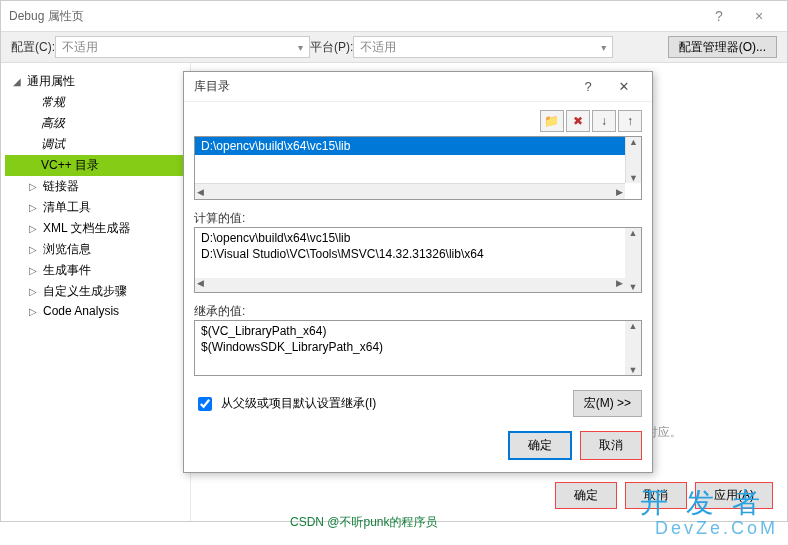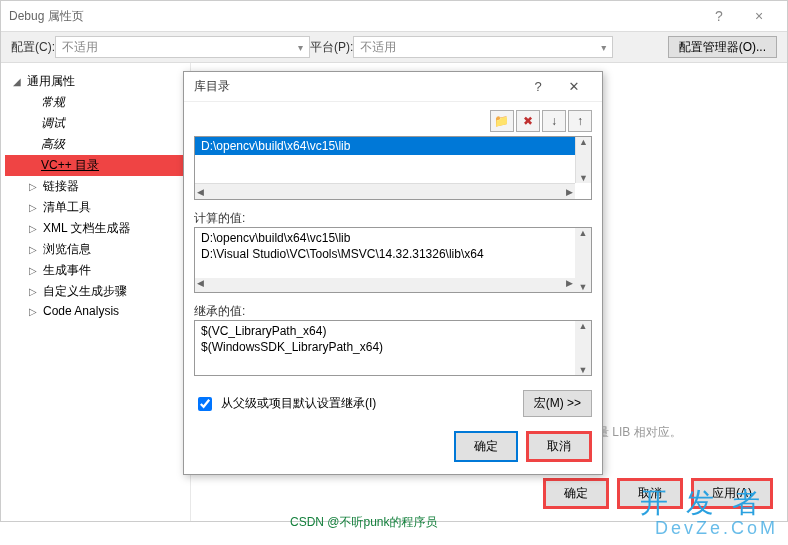--- a/index.html
+++ b/index.html
@@ -19,32 +19,32 @@
 .config-bar .combo::after { content: "▾"; position: absolute; right: 6px; color: #888; font-size: 10px; }
 .config-bar .btn { background: #e1e1e1; border: 1px solid #adadad; height: 22px; padding: 0 10px; display: flex; align-items: center; }
 
 .main-body { display: flex; height: calc(100% - 62px); }
 .tree { width: 190px; padding: 8px 4px; border-right: 1px solid #e8e8e8; }
 .tree-item { padding: 2px 4px; display: flex; align-items: center; gap: 4px; color: #000; }
 .tree-item .arrow { width: 10px; display: inline-block; color: #666; font-size: 10px; }
 .tree-item.l1 { padding-left: 8px; }
 .tree-item.l2 { padding-left: 36px; font-style: italic; }
 .tree-item.l2b { padding-left: 24px; }
-.tree-item.selected { background: #ef4444; padding-left: 36px; text-decoration: underline; }
+.tree-item.selected { background: #84cc16; padding-left: 36px; }
 
 .content-right { flex: 1; padding: 6px 10px; color: #333; line-height: 1.6; position: relative; }
 .content-right .row { white-space: nowrap; }
 .content-right .bold { font-weight: bold; }
 
 .footer-btns { position: absolute; right: 14px; bottom: 12px; display: flex; gap: 8px; }
-.footer-btns .btn, .modal .btn { background: #e1e1e1; border: 3px solid #ef4444; padding: 4px 18px; }
+.footer-btns .btn, .modal .btn { background: #e1e1e1; border: 1px solid #ef4444; padding: 4px 18px; }
 .main-hint { position: absolute; left: 220px; bottom: 80px; color: #999; width: 520px; text-align: center; }
 
 
-.modal { position: absolute; left: 183px; top: 71px; width: 420px; background: #fff; border: 1px solid #999; box-shadow: 2px 2px 8px rgba(0,0,0,0.25); }
+.modal { position: absolute; left: 183px; top: 71px; width: 470px; background: #fff; border: 1px solid #999; box-shadow: 2px 2px 8px rgba(0,0,0,0.25); }
 .modal-titlebar { display: flex; align-items: center; height: 30px; padding: 0 10px; border-bottom: 1px solid #eee; }
 .modal-titlebar .title { flex: 1; color: #333; }
 .modal-titlebar .win-btn { width: 36px; text-align: center; color: #555; font-size: 13px; }
 
 .modal-body { padding: 8px 10px 12px; }
 .icon-row { display: flex; justify-content: flex-end; gap: 2px; margin-bottom: 4px; }
 .icon-btn { width: 24px; height: 22px; border: 1px solid #adadad; background: #f4f4f4; display: flex; align-items: center; justify-content: center; font-size: 12px; color: #444; }
 
 .editbox { border: 1px solid #999; height: 64px; position: relative; background: #fff; }
 .editbox .line { background: #0078d7; color: #fff; padding: 2px 6px; margin: 0; }
@@ -97,24 +97,24 @@
   <div class="main-body">
     <div class="tree">
       <div class="tree-item l1">
           <span class="arrow">◢</span>
           <span>通用属性</span>
         </div>
       <div class="tree-item l2">
           <span>常规</span>
         </div>
       <div class="tree-item l2">
+          <span>高级</span>
+        </div>
+      <div class="tree-item l2">
           <span>调试</span>
-        </div>
-      <div class="tree-item l2">
-          <span>高级</span>
         </div>
       <div class="tree-item selected">
           <span>VC++ 目录</span>
         </div>
       <div class="tree-item l2b">
           <span class="arrow">▷</span>
           <span>链接器</span>
         </div>
       <div class="tree-item l2b">
           <span class="arrow">▷</span>

